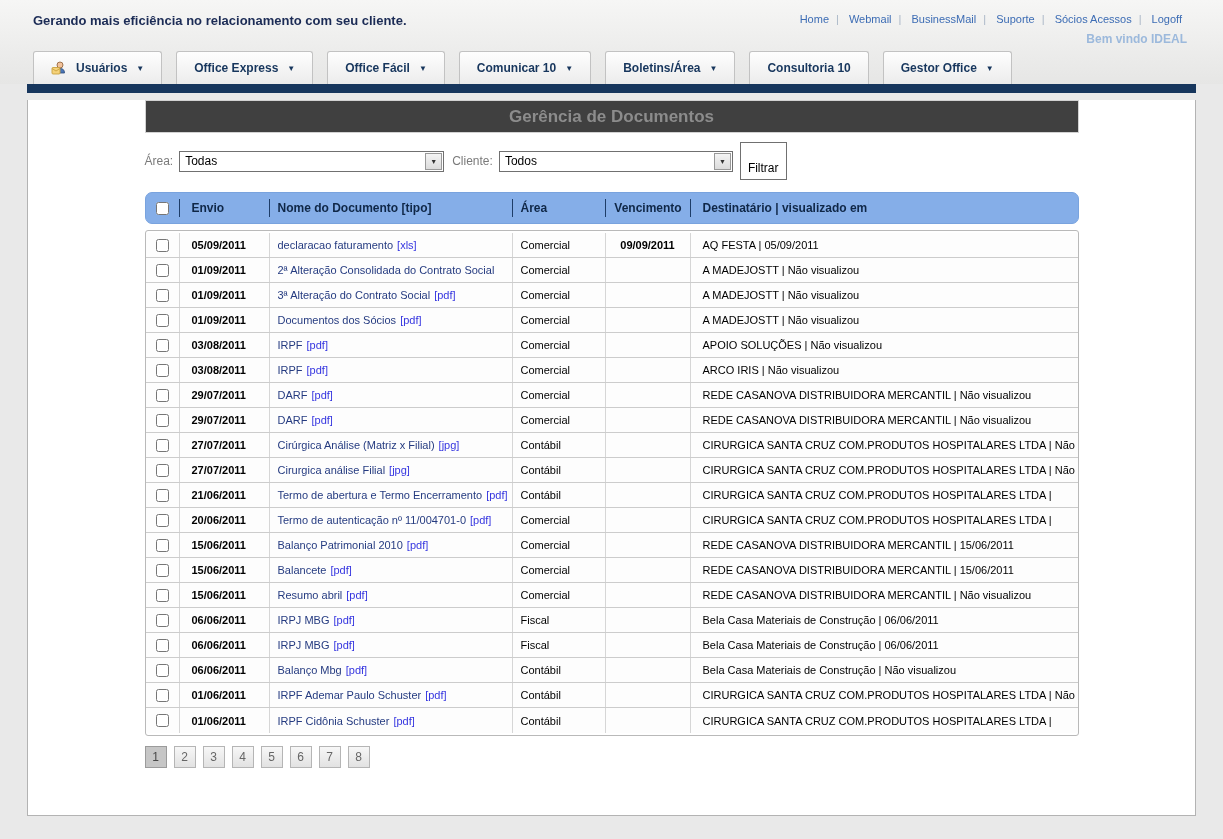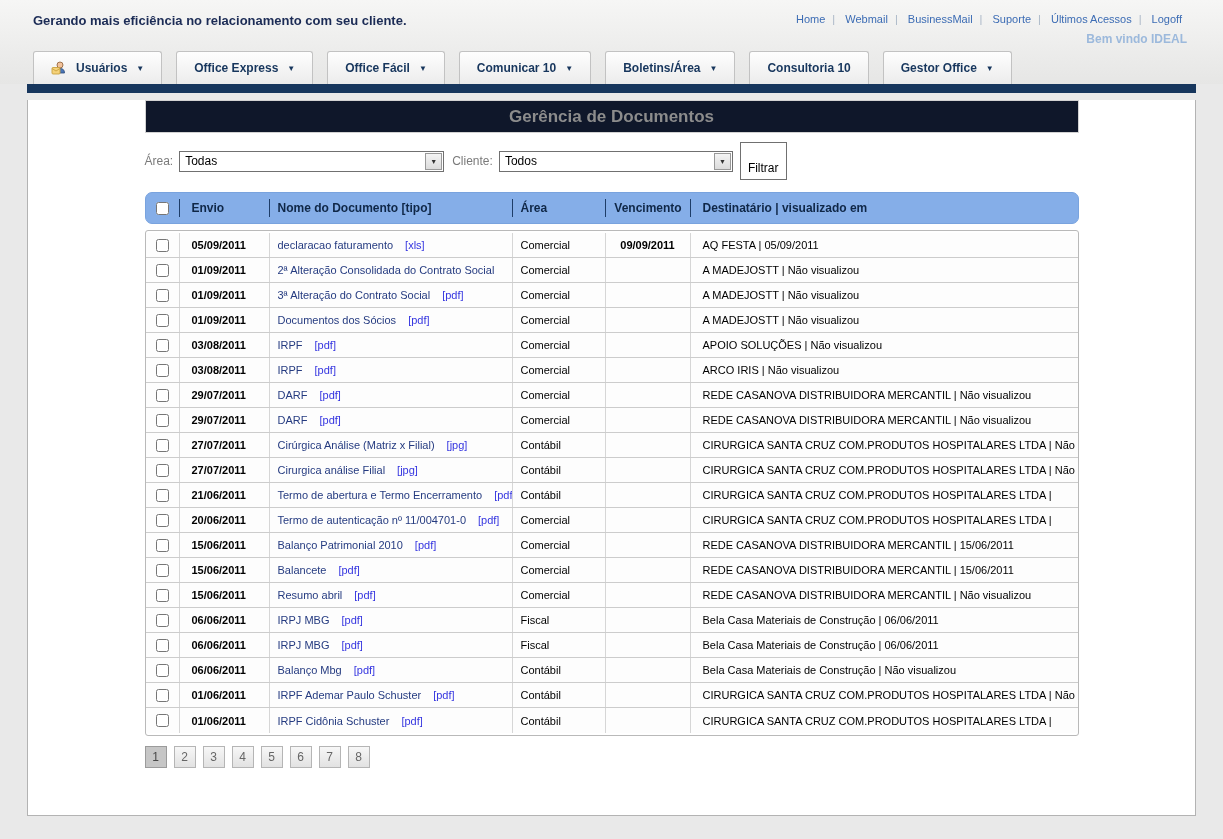--- a/index.html
+++ b/index.html
@@ -52,21 +52,21 @@
   
   .panel {
     margin: 0 27px;
     height: 716px;
     background: #ffffff;
     border: 1px solid #b3b3b3; border-top: none;
   }
   .inner { width: 934px; margin: 0 auto; }
   .titlebox {
     margin-top: 7px; height: 33px;
-    background: #0f172a; border: 1px solid #d2d2d2;
+    background: #404040; border: 1px solid #d2d2d2;
     text-align: center; line-height: 31px;
     font-size: 17px; font-weight: bold; color: #8c8c8c;
   }
   
   .filters {
     margin-top: 17px; height: 22px;
     display: flex; align-items: center;
     font-size: 12px; color: #7a7a7a;
   }
   .filters .lbl { margin-right: 6px; }
@@ -119,21 +119,21 @@
   .row .cell { height: 100%; display: flex; align-items: center; overflow: hidden; white-space: nowrap; }
   .row .cell:not(:last-child) { border-right: 1px solid #d6d6d6; }
   .c-check { width: 34px; justify-content: center; }
   .c-envio { width: 90px; padding-left: 12px; font-weight: bold; }
   .c-nome  { width: 243px; padding-left: 8px; }
   .c-area  { width: 93px; padding-left: 8px; }
   .c-venc  { width: 85px; justify-content: center; font-weight: bold; }
   .c-dest  { flex: 1; padding-left: 12px; }
   .thead .c-envio, .thead .c-nome, .thead .c-dest { font-weight: bold; }
   .doc-link { color: #253b80; text-decoration: none; cursor: pointer; }
-  .doc-type { color: #3535e0; margin-left: 12px; }
+  .doc-type { color: #3535e0; margin-left: 4px; }
   input[type="checkbox"] { width: 13px; height: 13px; cursor: pointer; }
   
   .pagination { margin-top: 10px; display: flex; gap: 7px; }
   .page {
     width: 22px; height: 22px;
     border: 1px solid #b5b5b5;
     background: linear-gradient(#f7f7f7, #e2e2e2);
     font-size: 12px; color: #666;
     display: flex; align-items: center; justify-content: center;
     cursor: pointer;
@@ -143,21 +143,21 @@
 </head>
 <body>
 
 <div class="top">
   <div class="slogan">Gerando mais eficiência no relacionamento com seu cliente.</div>
   <div class="toplinks">
     <a>Home</a><span class="sep">|</span>
     <a>Webmail</a><span class="sep">|</span>
     <a>BusinessMail</a><span class="sep">|</span>
     <a>Suporte</a><span class="sep">|</span>
-    <a>Últimos Acessos</a><span class="sep">|</span>
+    <a>Sócios Acessos</a><span class="sep">|</span>
     <a>Logoff</a>
   </div>
   <div class="welcome">Bem vindo IDEAL</div>
 
   <div class="tabs">
     <div class="tab">
       <span class="tab-icon">
         <svg width="16" height="16" viewBox="0 0 16 16">
           <circle cx="9" cy="5" r="3" fill="#f2c29b" stroke="#8a5a30" stroke-width="0.8"></circle>
           <path d="M4.5 13 Q4.5 8.5 9 8.5 Q13.5 8.5 13.5 13 Z" fill="#4a76b8" stroke="#2c4a78" stroke-width="0.8"></path>

